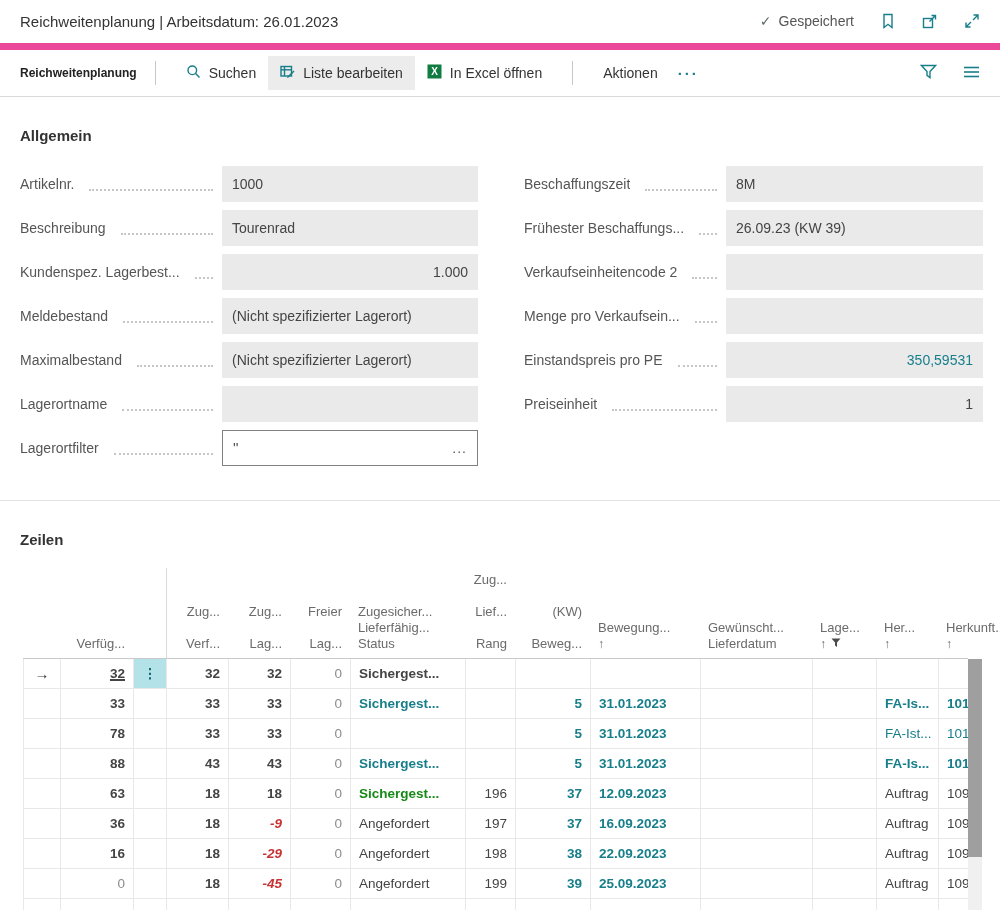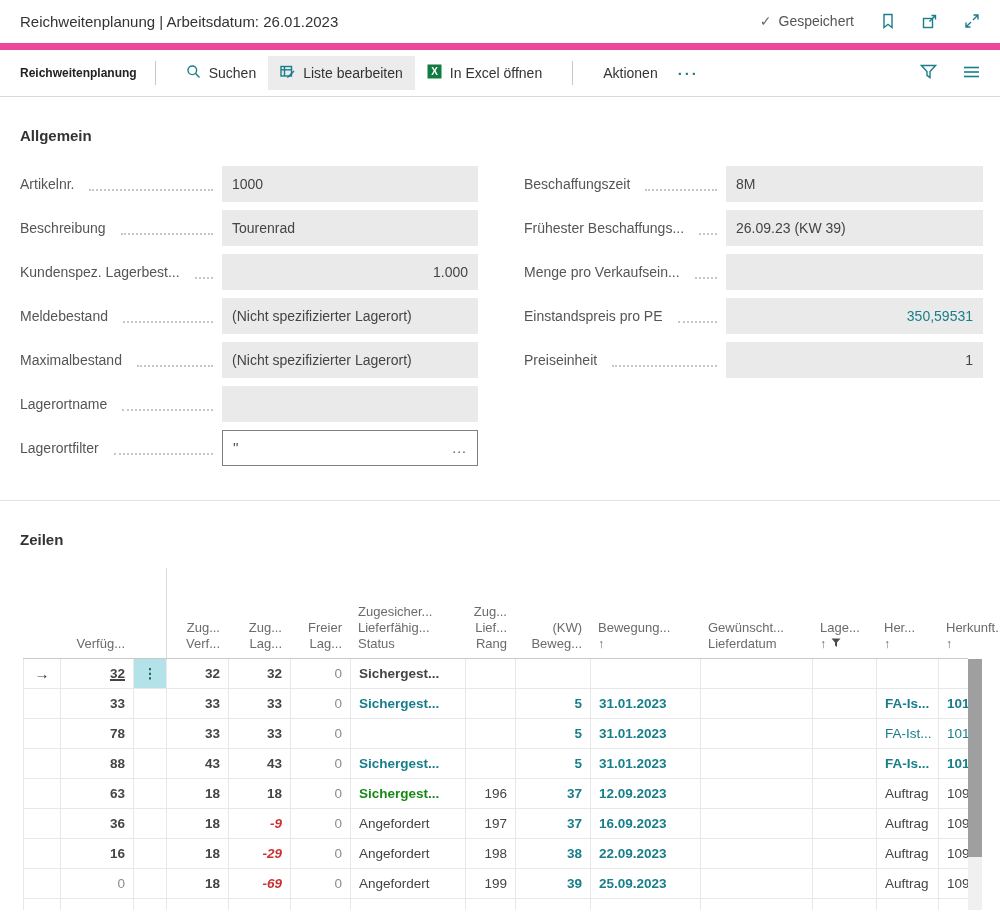--- a/index.html
+++ b/index.html
@@ -50,21 +50,21 @@
   .hdiv { border-top:1px solid #e3e3e3; margin-top:26px; }
 
   
   .lines { padding:30px 12px 0 20px; }
   .table-wrap { position:relative; margin:20px 0 0 3px; width:959px; }
   .thead { display:grid; border-bottom:1px solid #c9c9c9; width:945px; }
   .hcell { display:flex; flex-direction:column; justify-content:flex-end;
     padding:0 8px 6px 8px; font-size:13px; color:#6b6b6b; line-height:16px;
     height:90px; white-space:nowrap; overflow:hidden; }
   .hcell.ovr { overflow:visible; }
-  .hcell.ar { text-align:right; }
+  .hcell.ar { text-align:right;gap:16px; }
   .hcell.freeze { border-left:1px solid #d9d9d9; }
   .sortline { display:flex; align-items:center; gap:5px; }
   .sort-arrow { font-size:12px; color:#666; }
 
   .tbody { position:relative; width:959px; height:251px; overflow:hidden; border-left:1px solid #e8e8e8; }
   .trow { display:grid; height:30px; border-bottom:1px solid #e8e8e8; width:945px; }
   .tcell { font-size:13.5px; color:#444; line-height:29px; padding:0 8px;
     border-right:1px solid #e8e8e8; white-space:nowrap; overflow:hidden; }
   .tcell.ar { text-align:right; }
   .tcell.b { font-weight:bold; }
@@ -233,20 +233,27 @@
           </div>
           <div class="frow">
             <div class="flabel">
               <span class="ltext">Frühester Beschaffungs...</span>
               <span class="leader"></span>
             </div>
             <div class="fvalue"><span>26.09.23 (KW 39)</span></div>
           </div>
           <div class="frow">
             <div class="flabel">
+              <span class="ltext">Verkaufseinheitencode 2</span>
+              <span class="leader"></span>
+            </div>
+            <div class="fvalue"><span></span></div>
+          </div>
+          <div class="frow">
+            <div class="flabel">
               <span class="ltext">Menge pro Verkaufsein...</span>
               <span class="leader"></span>
             </div>
             <div class="fvalue"><span></span></div>
           </div>
           <div class="frow">
             <div class="flabel">
               <span class="ltext">Einstandspreis pro PE</span>
               <span class="leader"></span>
             </div>
@@ -443,21 +450,21 @@
             <div class="tcell"></div>
             <div class="tcell"></div>
             <div class="tcell">Auftrag</div>
             <div class="tcell">109</div>
           </div>
           <div class="trow" style="grid-template-columns: 37px 73px 33px 62px 62px 60px 115px 50px 75px 110px 112px 64px 62px 30px;">
             <div class="tcell arrowcell"></div>
             <div class="tcell ar dim">0</div>
             <div class="tcell menucell"></div>
             <div class="tcell ar b freeze">18</div>
-            <div class="tcell ar red">-69</div>
+            <div class="tcell ar red">-45</div>
             <div class="tcell ar dim">0</div>
             <div class="tcell">Angefordert</div>
             <div class="tcell ar">199</div>
             <div class="tcell ar b teal">39</div>
             <div class="tcell b teal">25.09.2023</div>
             <div class="tcell"></div>
             <div class="tcell"></div>
             <div class="tcell">Auftrag</div>
             <div class="tcell">109</div>
           </div>

